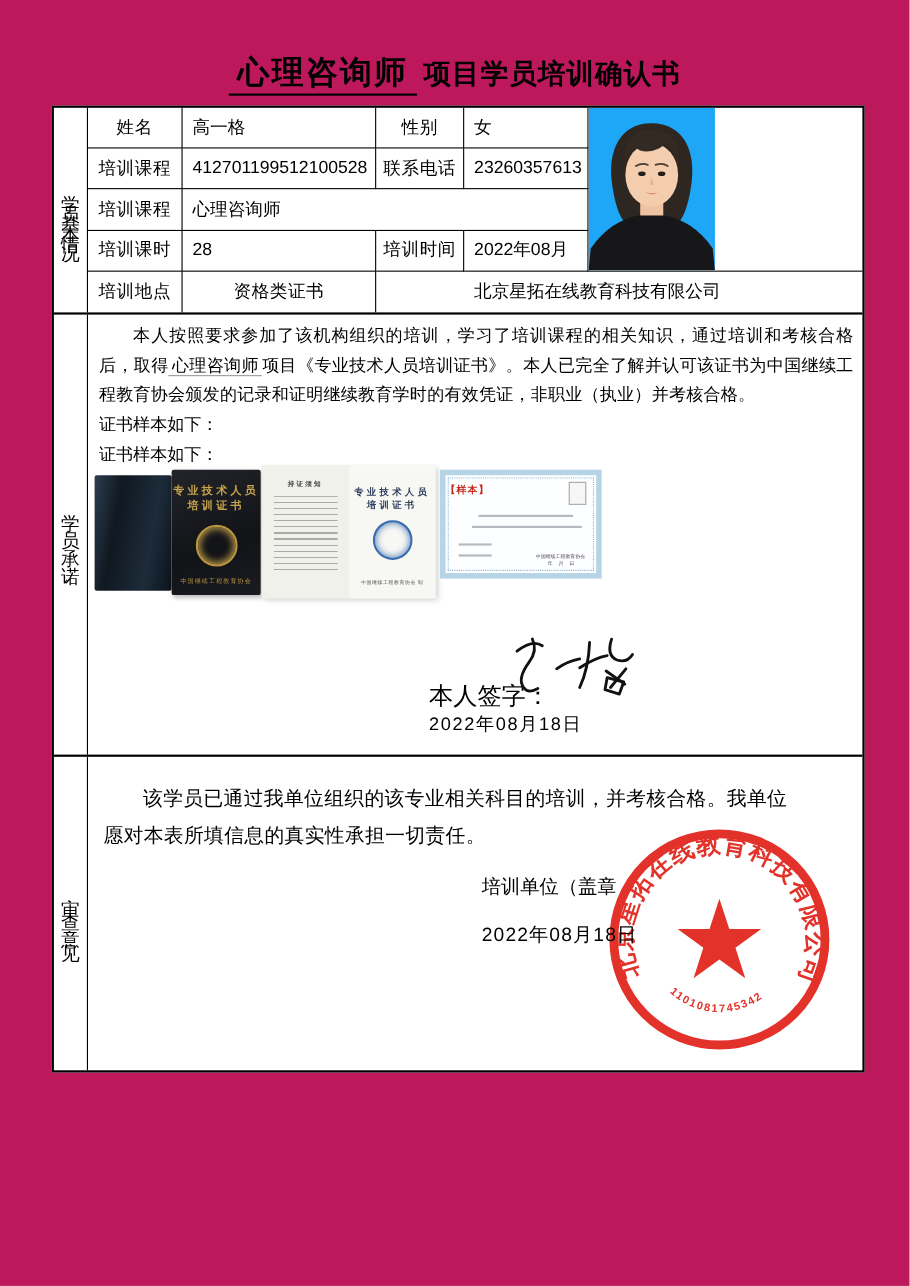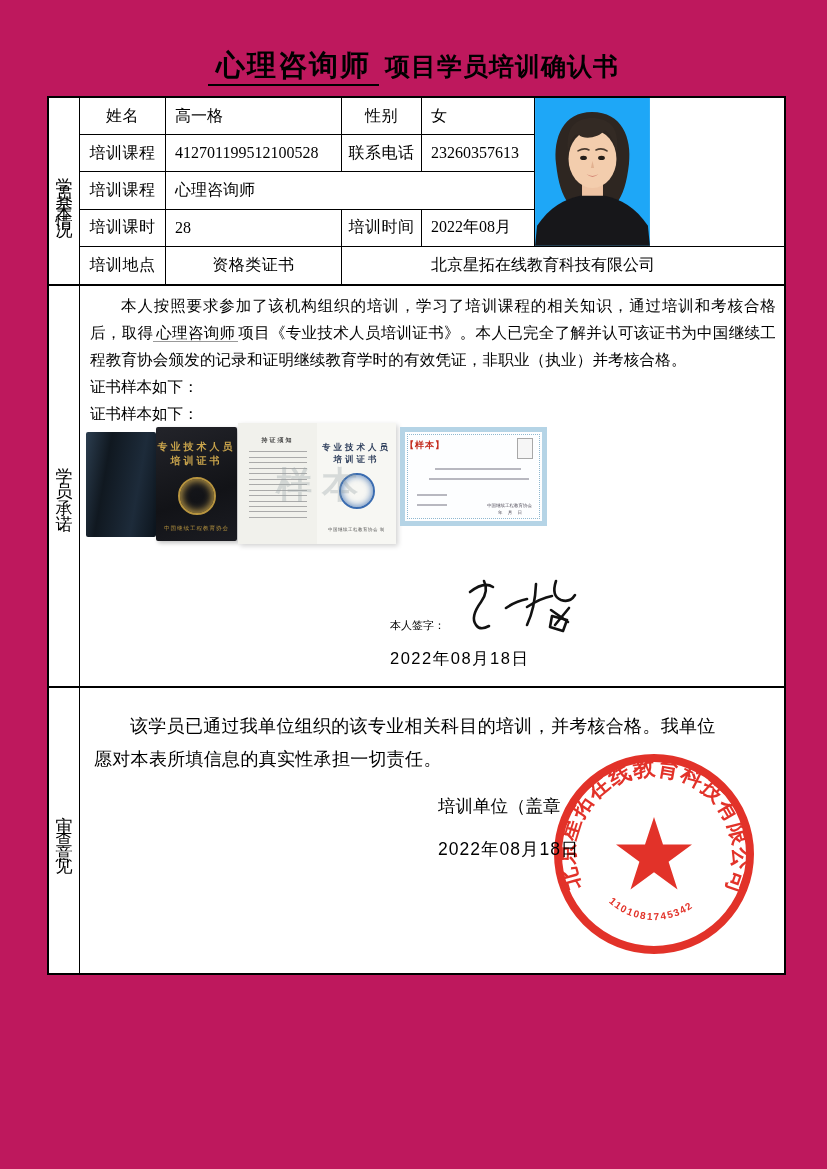--- a/index.html
+++ b/index.html
@@ -20,21 +20,21 @@
   .side-label{width:31px;min-width:31px;border-right:1.5px solid #000;display:flex;align-items:center;justify-content:center;
               writing-mode:vertical-rl;text-orientation:upright;font-size:17px;box-sizing:border-box;}
   .ls-basic{letter-spacing:9px;}
   .ls-commit{letter-spacing:16px;}
   .ls-review{letter-spacing:14px;}
   
   .basic-grid{flex:1;display:grid;grid-template-columns:86px 176px 80px 113px 1fr;grid-template-rows:repeat(5,1fr);}
   .cell{border-right:1.5px solid #000;border-bottom:1.5px solid #000;display:flex;align-items:center;
         box-sizing:border-box;font-size:16px;overflow:hidden;white-space:nowrap;}
   .cell.lab{justify-content:center;letter-spacing:.5px;}
-  .cell.val{padding-left:9px;font-family:Liberation Serif, serif;}
+  .cell.val{padding-left:9px;}
   .no-b{border-bottom:none !important;}
   .no-r{border-right:none !important;}
   .span-c2-4{grid-column:2/5;}
   .span-c4-6{grid-column:4/6;}
   .photo-cell{grid-column:5;grid-row:1/5;position:relative;border-right:none;padding:0;}
   .photo-cell svg{position:absolute;left:0;top:0;height:100%;}
   
   .commit-content{flex:1;position:relative;box-sizing:border-box;padding:6px 8px 0 10px;}
   .commit-para{font-size:15.5px;line-height:27px;text-indent:2em;letter-spacing:.2px;text-align:justify;margin:0;}
   .course-underline{border-bottom:1.5px solid #999;padding:0 3px;}
@@ -60,21 +60,21 @@
   .bk-issuer{position:absolute;bottom:12px;left:0;right:0;text-align:center;font-size:4.5px;color:#555;letter-spacing:.5px;}
   .bk-watermark{position:absolute;left:38px;top:38px;font-size:36px;color:rgba(150,160,165,.33);letter-spacing:10px;font-weight:700;}
   .cert-sample{left:320px;top:141px;width:147px;height:99px;background:#fdfeff;border:5px solid #b5d4e6;}
   .cert-sample-inner{position:absolute;inset:2px;border:1px dotted #8fb8d0;}
   .d-tag{position:absolute;top:7px;left:0;right:14px;text-align:left;font-size:9px;font-weight:700;color:#c32a1c;letter-spacing:1px;}
   .d-photobox{position:absolute;right:9px;top:6px;width:14px;height:19px;border:1px solid #a8a8a8;background:#f6f6f6;}
   .d-line{position:absolute;height:2px;background:rgba(100,100,115,.45);}
   .d-issuer{position:absolute;right:10px;bottom:13px;font-size:4.5px;color:#55515e;}
   .d-date{position:absolute;right:18px;bottom:6px;font-size:4.5px;color:#55515e;letter-spacing:2px;}
   
-  .sign-label{position:absolute;left:310px;top:332px;font-size:11px;}
+  .sign-label{position:absolute;left:310px;top:332px;font-size:22px;}
   .sign-svg{position:absolute;left:368px;top:286px;}
   .sign-date{position:absolute;left:310px;top:362px;font-size:16.5px;letter-spacing:1.5px;}
   
   .review-content{flex:1;position:relative;box-sizing:border-box;}
   .review-para{margin:0;padding:22px 64px 0 14px;font-size:18px;line-height:33px;text-indent:2em;letter-spacing:.3px;}
   .unit-label{position:absolute;left:358px;top:106px;font-size:17.5px;}
   .review-date{position:absolute;left:358px;top:149px;font-size:17.5px;letter-spacing:1px;}
   .stamp{position:absolute;left:468px;top:60px;width:212px;height:212px;mix-blend-mode:multiply;opacity:.94;}
 </style>
 </head>
@@ -157,21 +157,20 @@
             <div class="bk-lines"></div>
           </div>
           <div class="bk-page-r">
             <div class="bk-title">
               <div>专业技术人员</div>
               <div>培训证书</div>
             </div>
             <div class="seal-blue"></div>
             <div class="bk-issuer">中国继续工程教育协会 制</div>
           </div>
-          <div class="bk-watermark">样本</div>
         </div>
 
         <div class="cert cert-sample">
           <div class="cert-sample-inner"></div>
           <div class="d-tag">【样本】</div>
           <div class="d-photobox"></div>
           <div class="d-line" style="left:30px;top:36px;width:86px;"></div>
           <div class="d-line" style="left:24px;top:46px;width:100px;"></div>
           <div class="d-line" style="left:12px;top:62px;width:30px;"></div>
           <div class="d-line" style="left:12px;top:72px;width:30px;"></div>

